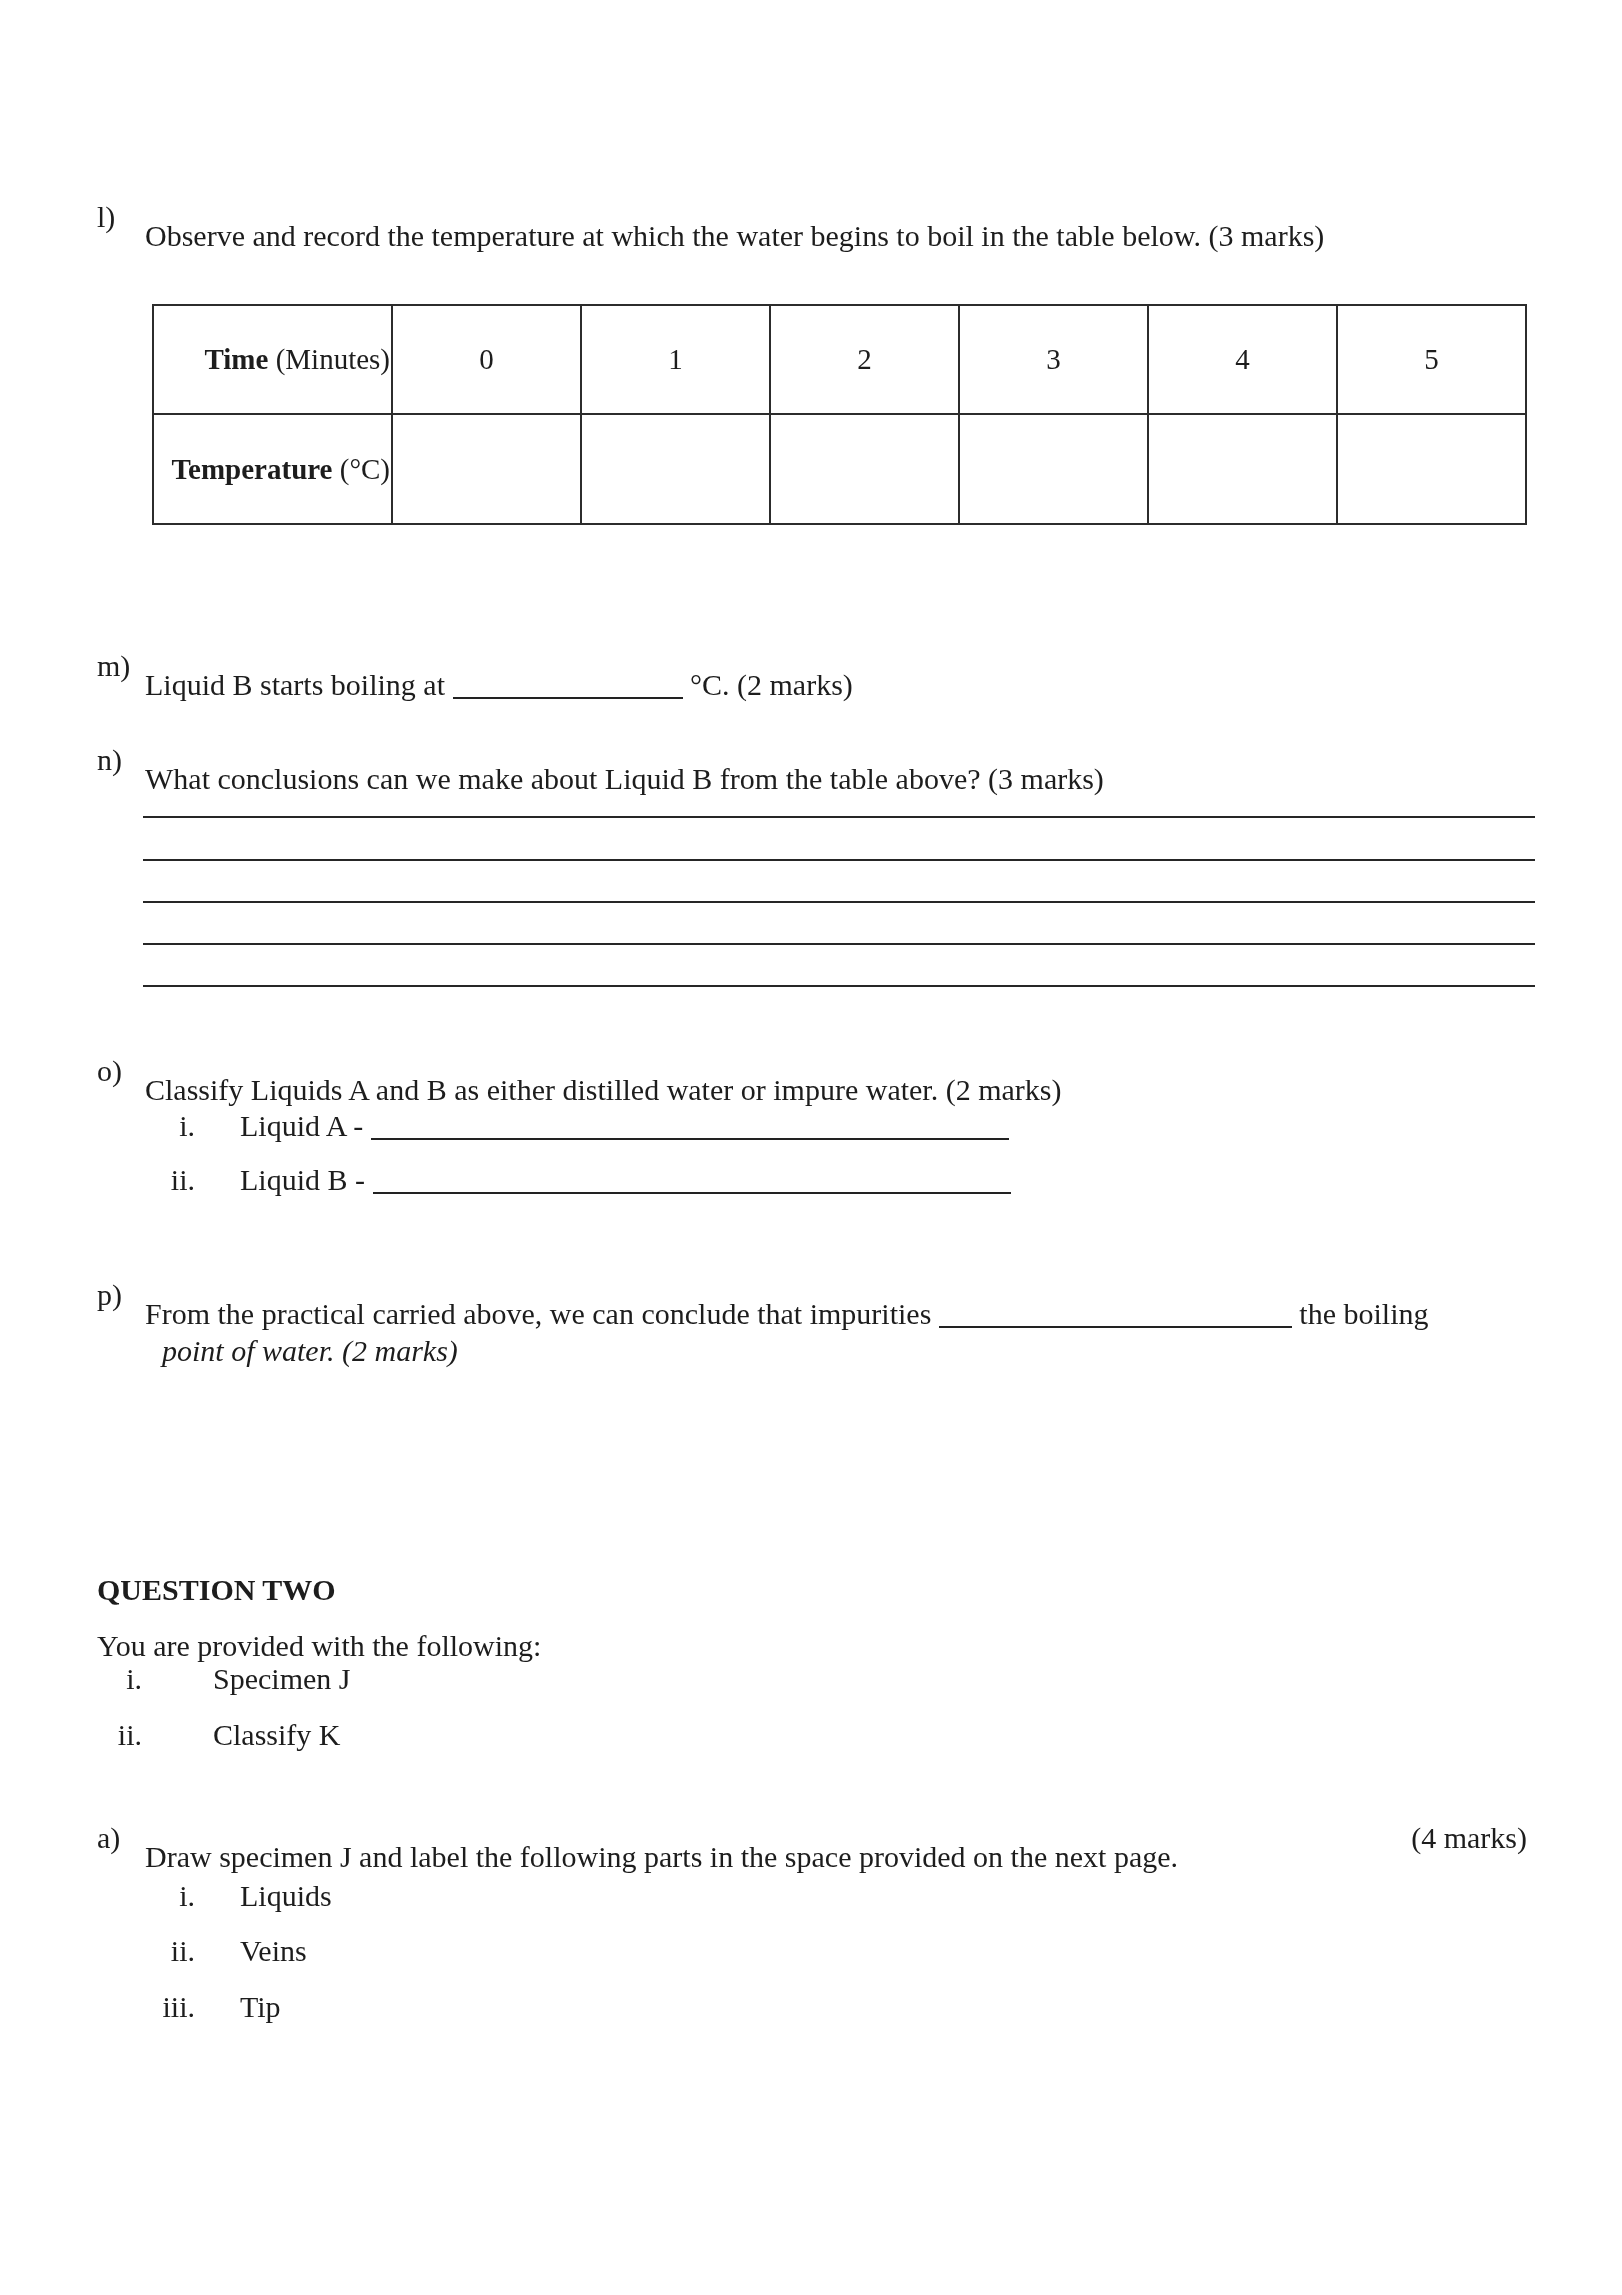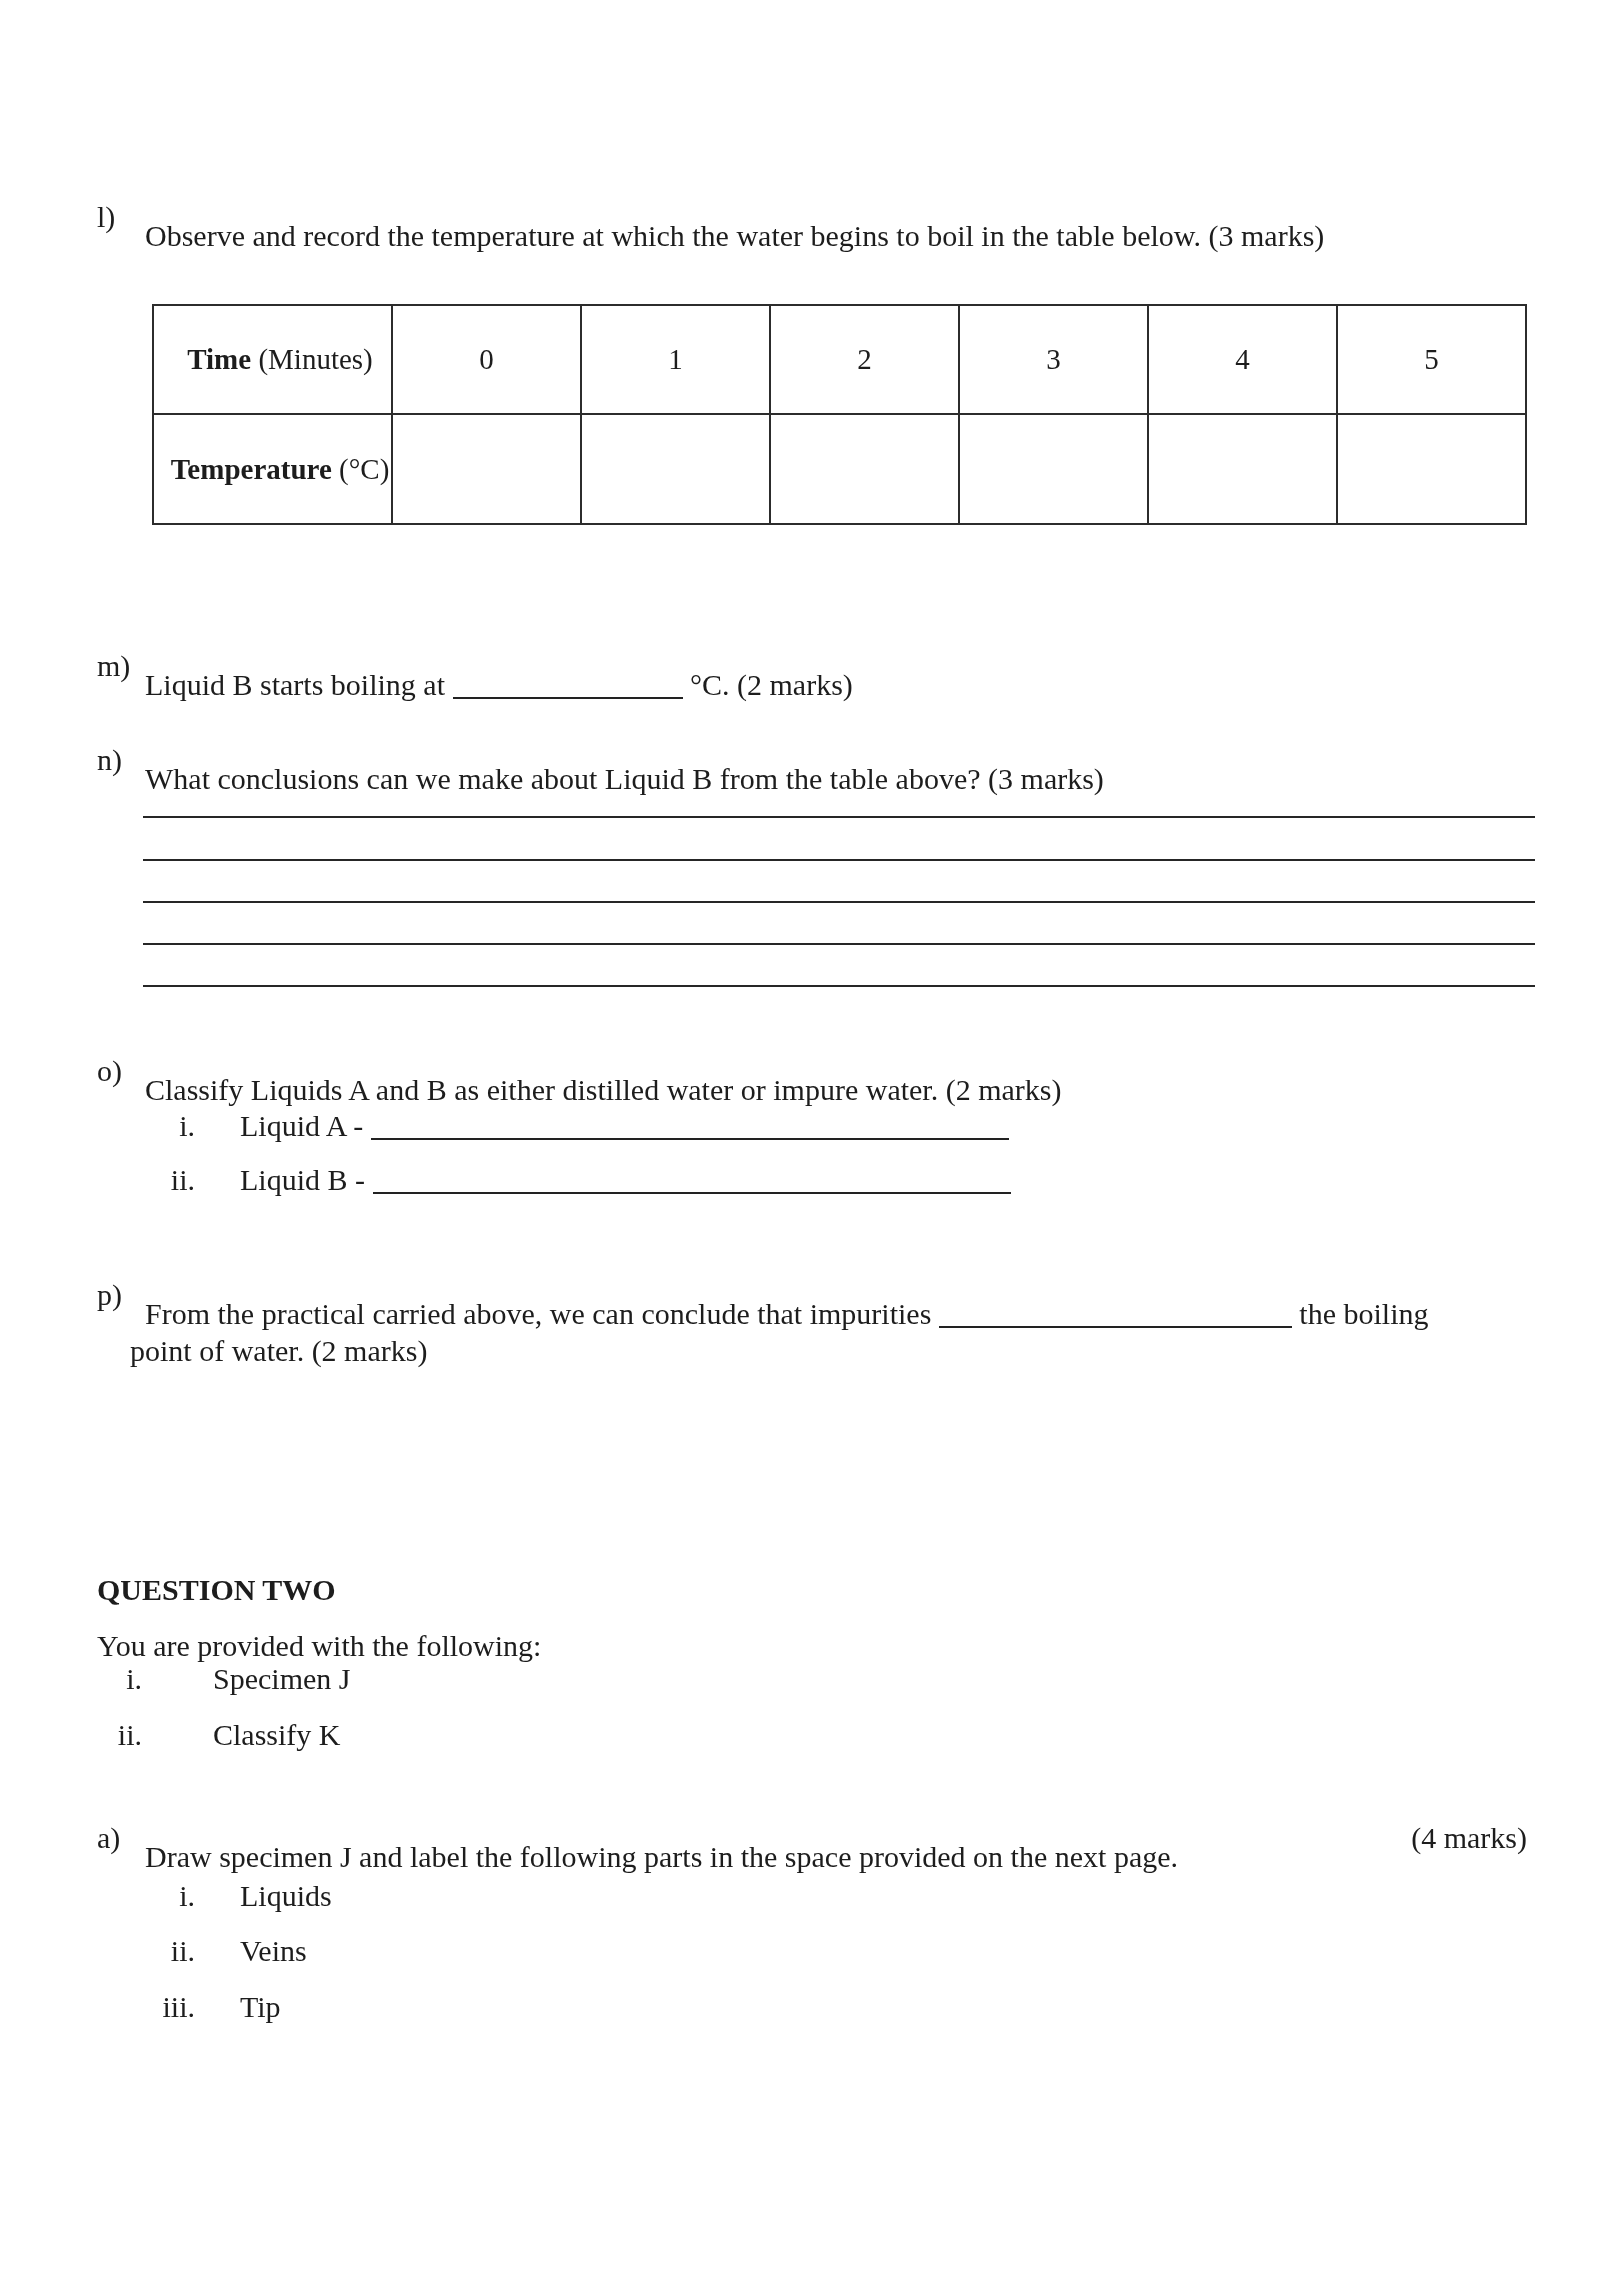--- a/index.html
+++ b/index.html
@@ -19,21 +19,21 @@
     position:absolute;
     left:97px;
     width:1430px;
     display:flex;
     font-size:30px;
     line-height:1.25;
     white-space:nowrap;
   }
   .lbl { flex:none; width:48px; }
   .txt { flex:none;margin-top:19px; }
-  .cont { position:absolute; left:130px; font-size:30px; line-height:1.25; white-space:nowrap; }
+  .cont { position:absolute; left:162px; font-size:30px; line-height:1.25; white-space:nowrap;font-style:italic; }
   .marks { position:absolute; right:0; top:0; }
   .blank {
     display:inline-block;
     height:25px;
     border-bottom:2.6px solid #222222;
     vertical-align:-3.9px;
   }
   
   .sub {
     position:absolute;
@@ -63,21 +63,21 @@
     left:152px; top:304px;
     border-collapse:collapse;
     table-layout:fixed;
     font-size:29px;
   }
   .dtable td {
     border:2px solid #2c2c2c;
     vertical-align:middle;
     background:#ffffff;
   }
-  .dtable td.hdr { padding-left:16px; text-align:center; }
+  .dtable td.hdr { padding-left:16px; text-align:right; }
   .dtable td.num { text-align:center; }
   .row-time td  { height:105px; }
   .row-temp td  { height:106px; }
   
   .answer-lines {
     position:absolute;
     left:143px; top:816px;
     width:1392px; height:177px;
   }
   .ansline {

